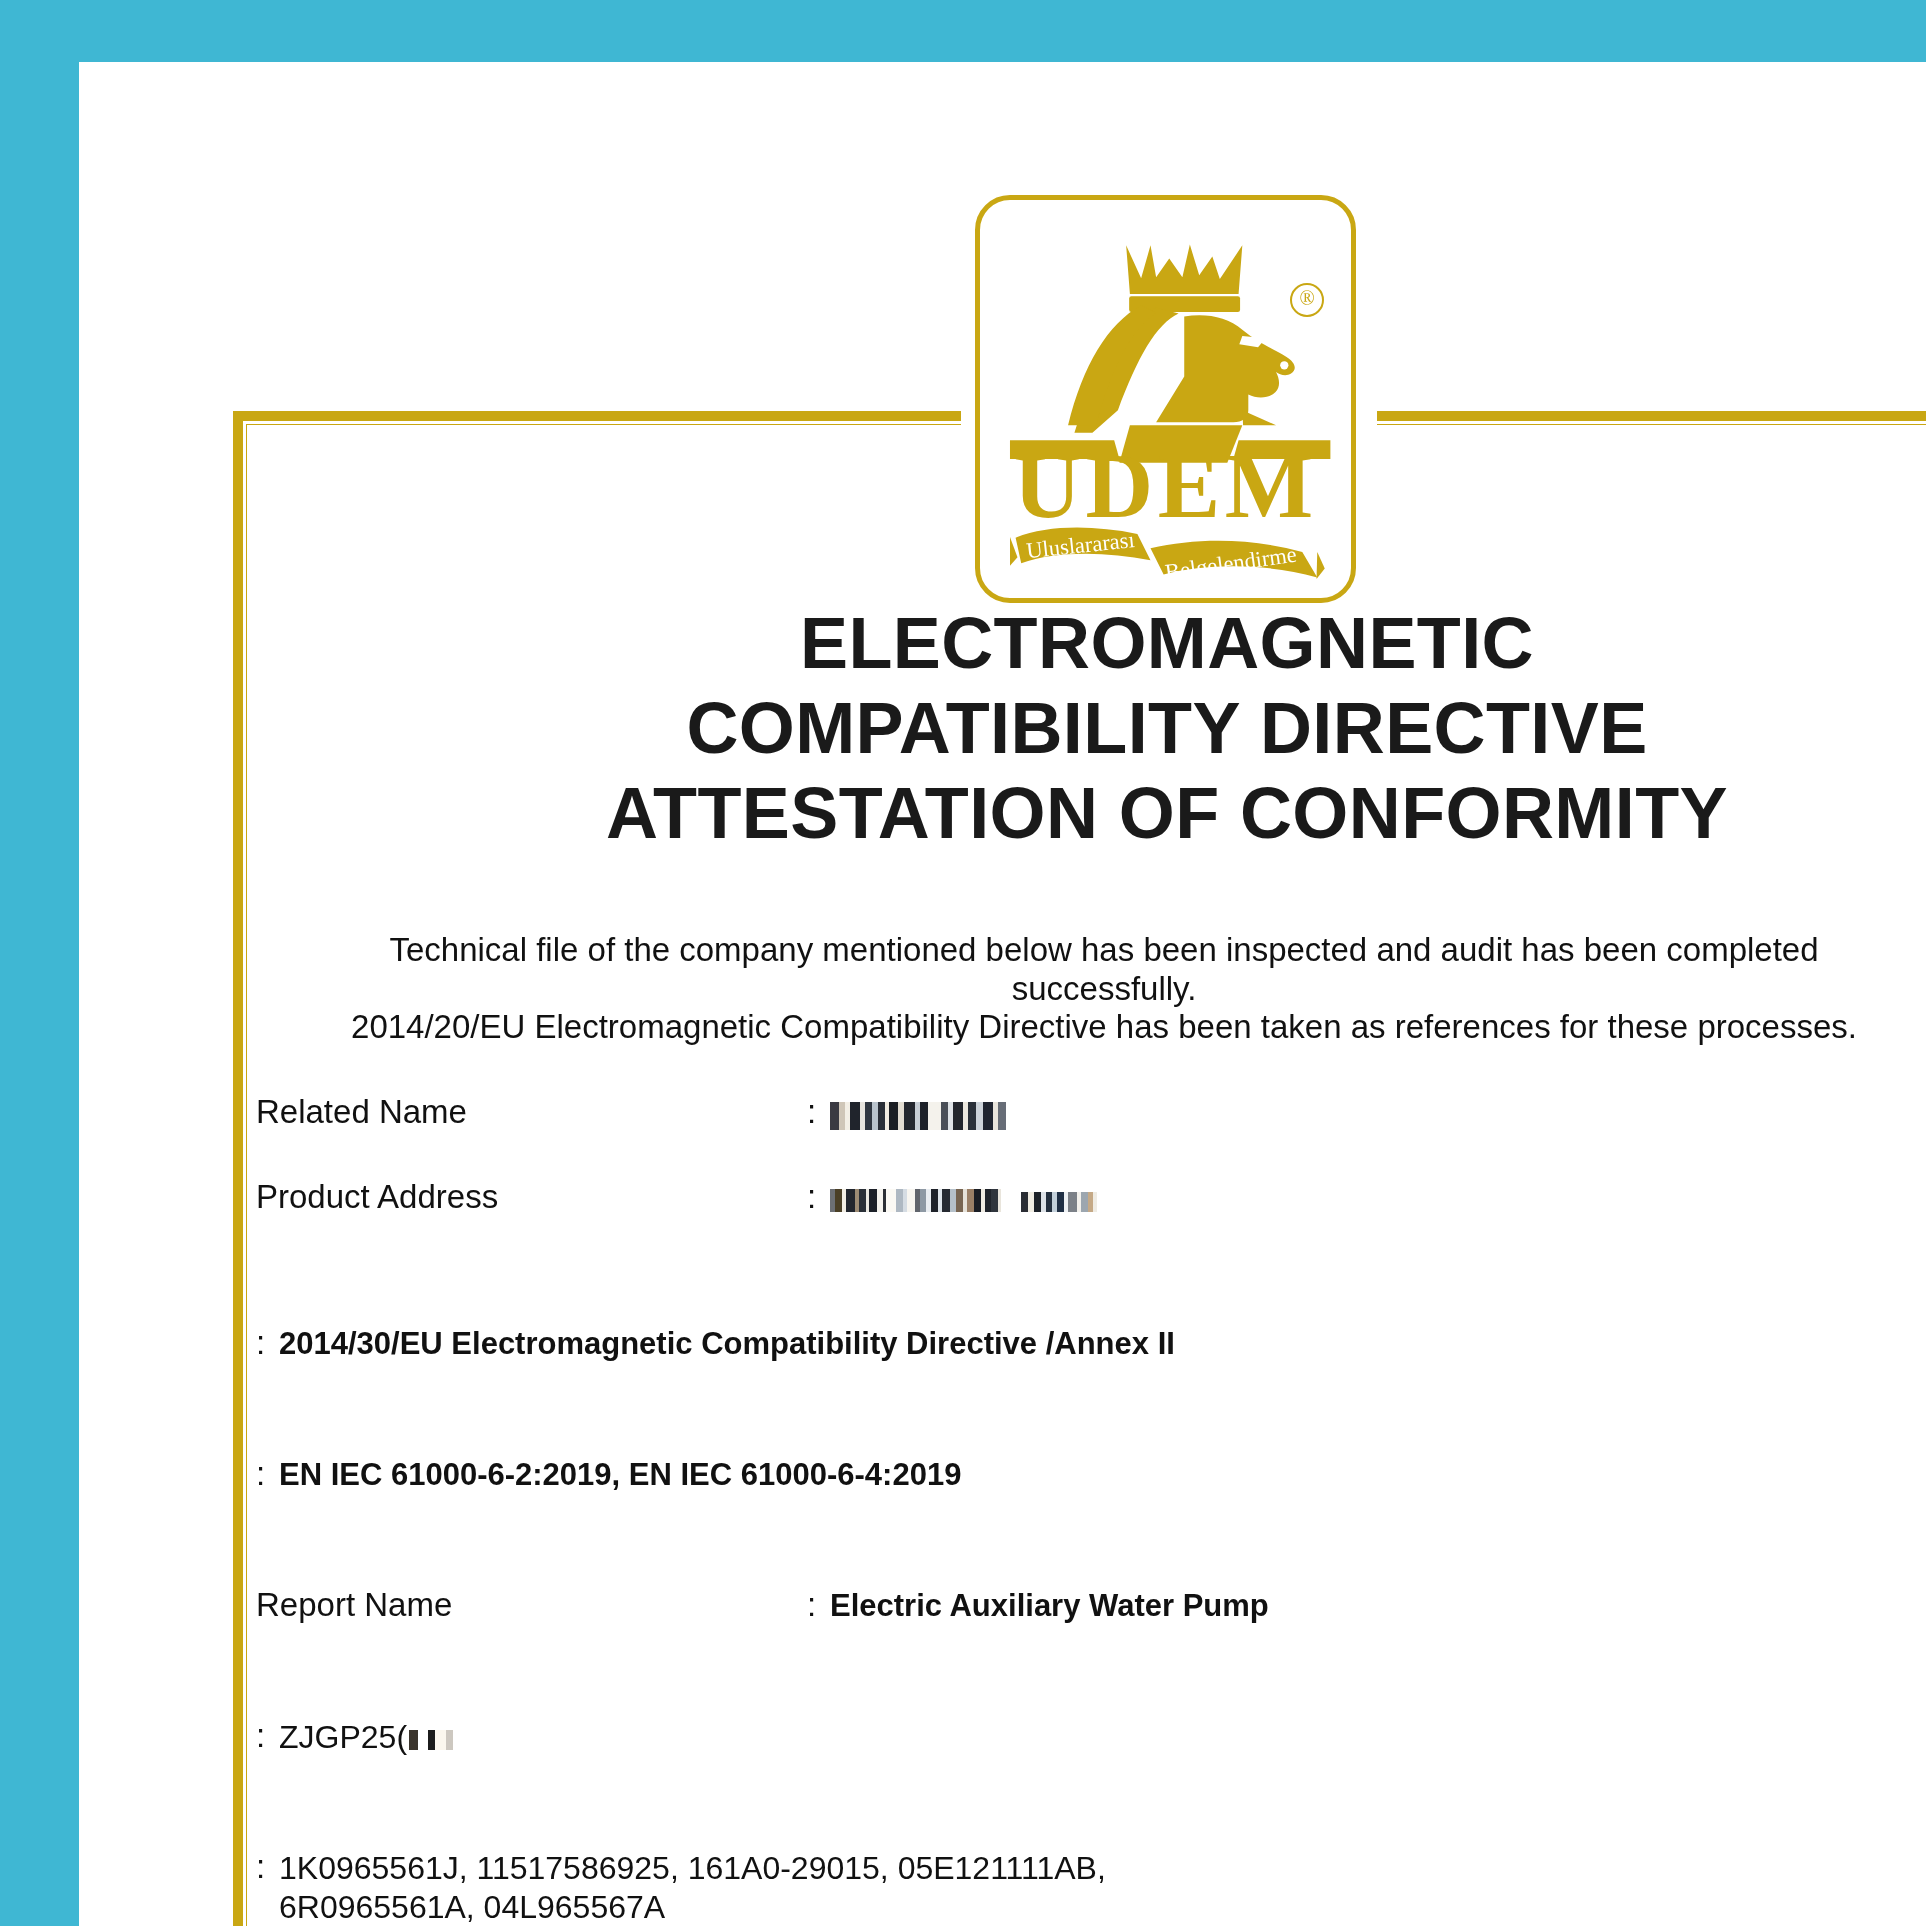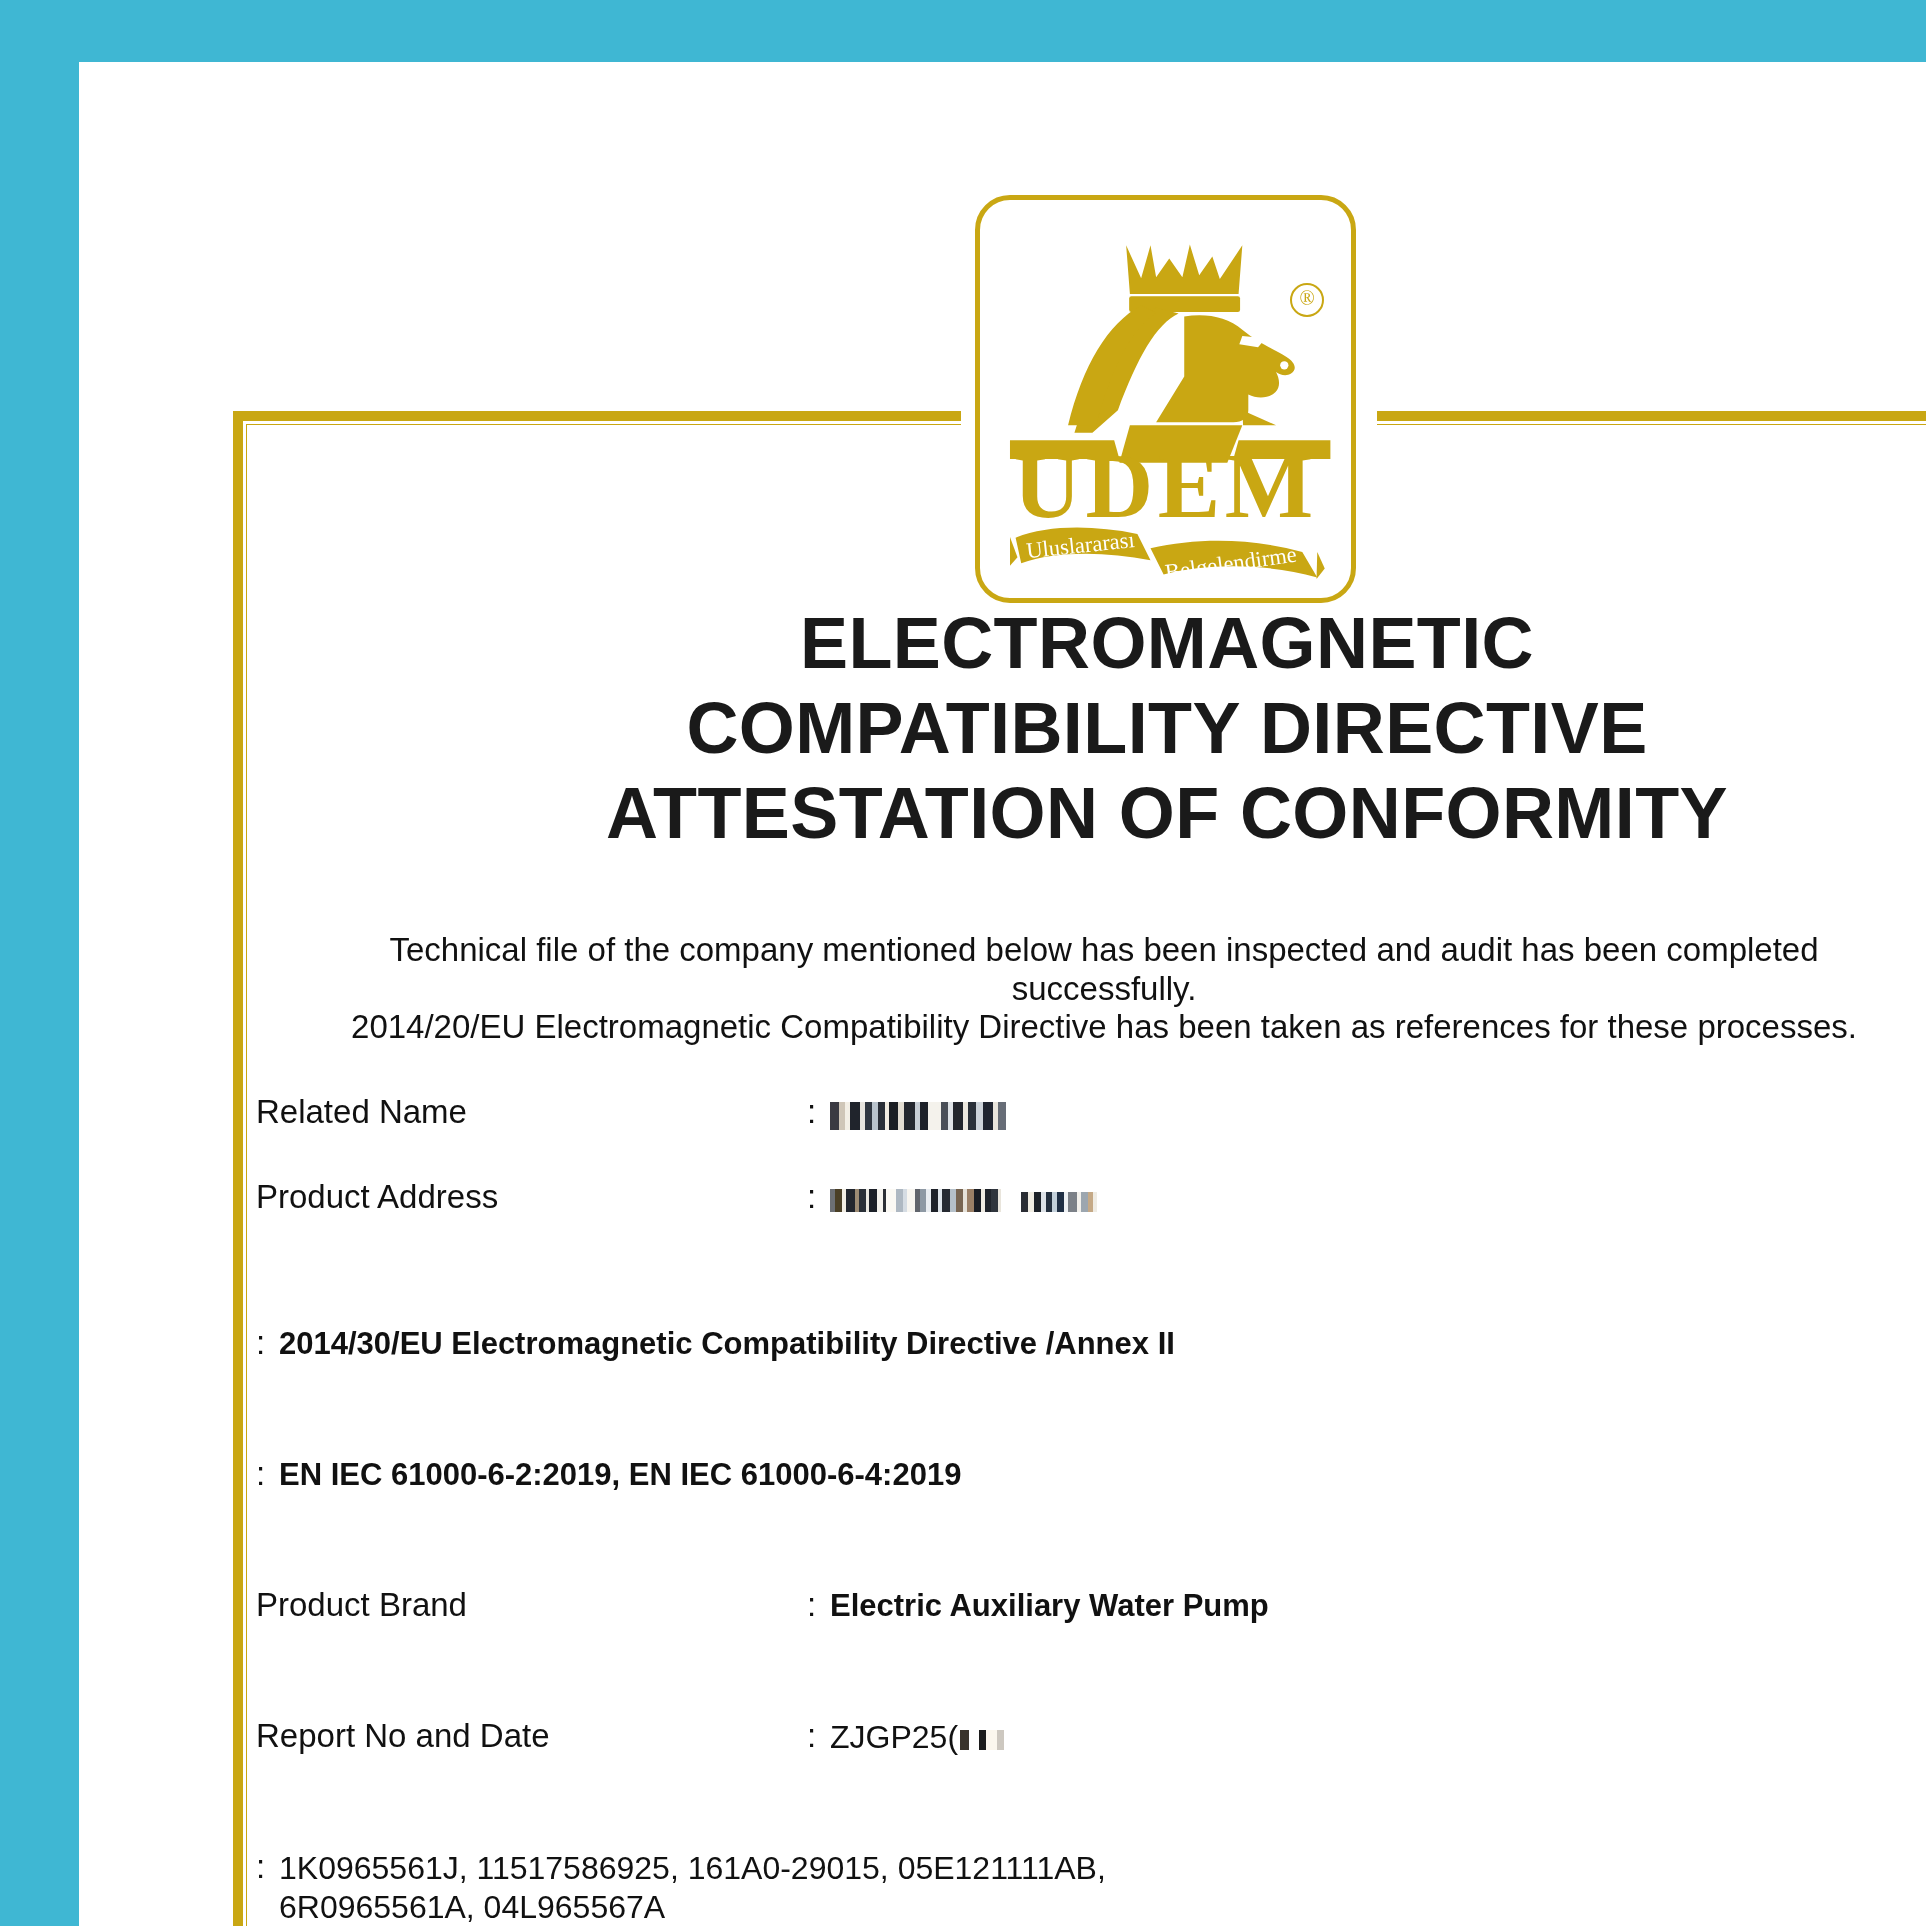--- a/index.html
+++ b/index.html
@@ -204,27 +204,26 @@
       <div class="colon">:</div>
       <div class="val bold">2014/30/EU Electromagnetic Compatibility Directive /Annex II</div>
     </div>
 
     <div class="row" style="height:58px;margin-top:73px;">
       <div class="colon">:</div>
       <div class="val bold">EN IEC 61000-6-2:2019, EN IEC 61000-6-4:2019</div>
     </div>
 
     <div class="row" style="height:58px;margin-top:73px;">
-      <div class="lab">Product Brand</div>
+      <div class="lab">Report Name</div>
       <div class="colon">:</div>
       <div class="val bold">Electric Auxiliary Water Pump</div>
     </div>
 
     <div class="row" style="height:58px;margin-top:73px;">
-      <div class="lab">Report No and Date</div>
       <div class="colon">:</div>
       <div class="val plain">
         <span>ZJGP25(</span><span class="redact" style="height:20px;margin-left:2.3px;"><span style="width:8.5px;background:#3a342c"></span><span style="width:10px;background:#ffffff"></span><span style="width:7px;background:#1c1c1c"></span><span style="width:10.8px;background:#fbf7ee"></span><span style="width:7.7px;background:#cdc8c0"></span></span>
       </div>
     </div>
 
     <div class="row" style="height:85px;margin-top:73px;">
       <div class="colon">:</div>
       <div class="val plain" style="white-space:pre-line;">1K0965561J, 11517586925, 161A0-29015, 05E121111AB,
 6R0965561A, 04L965567A</div>

